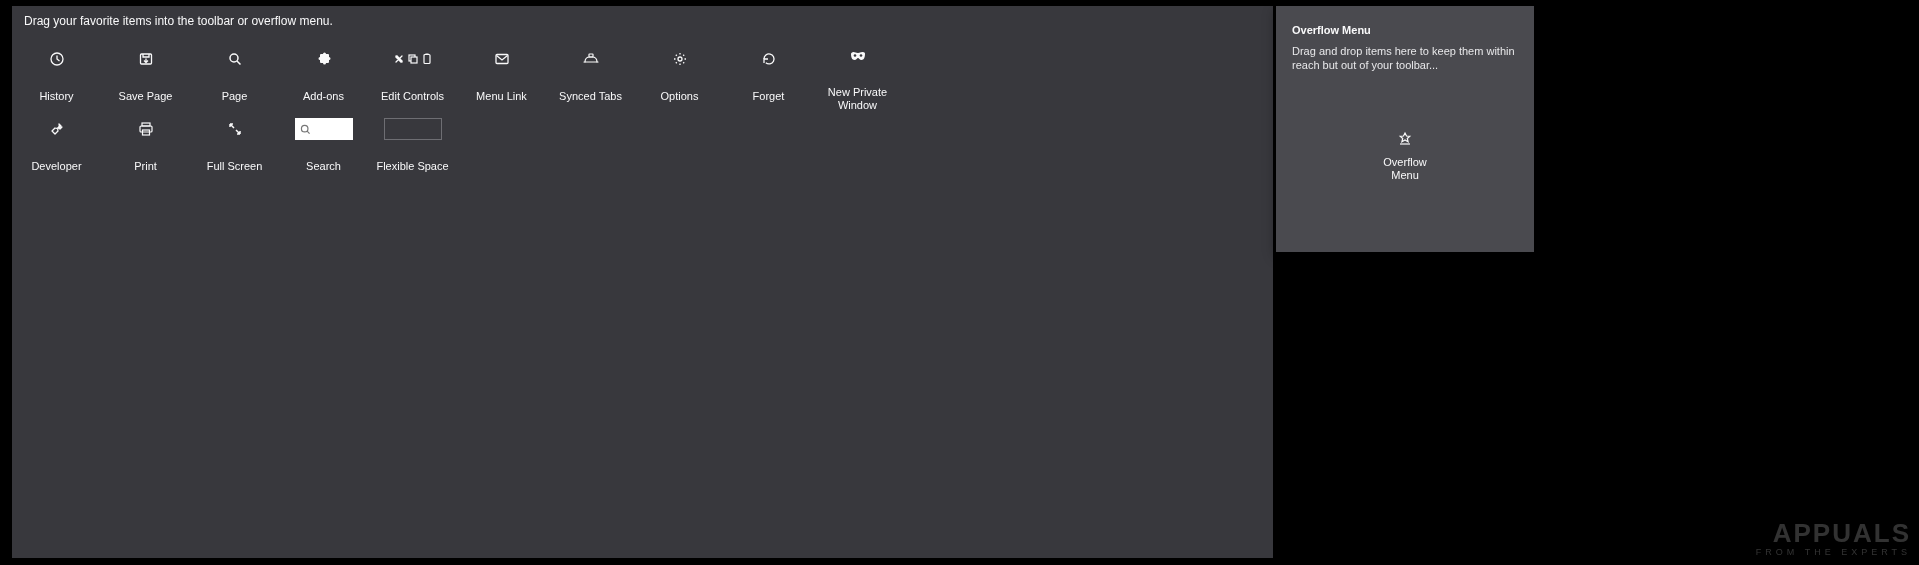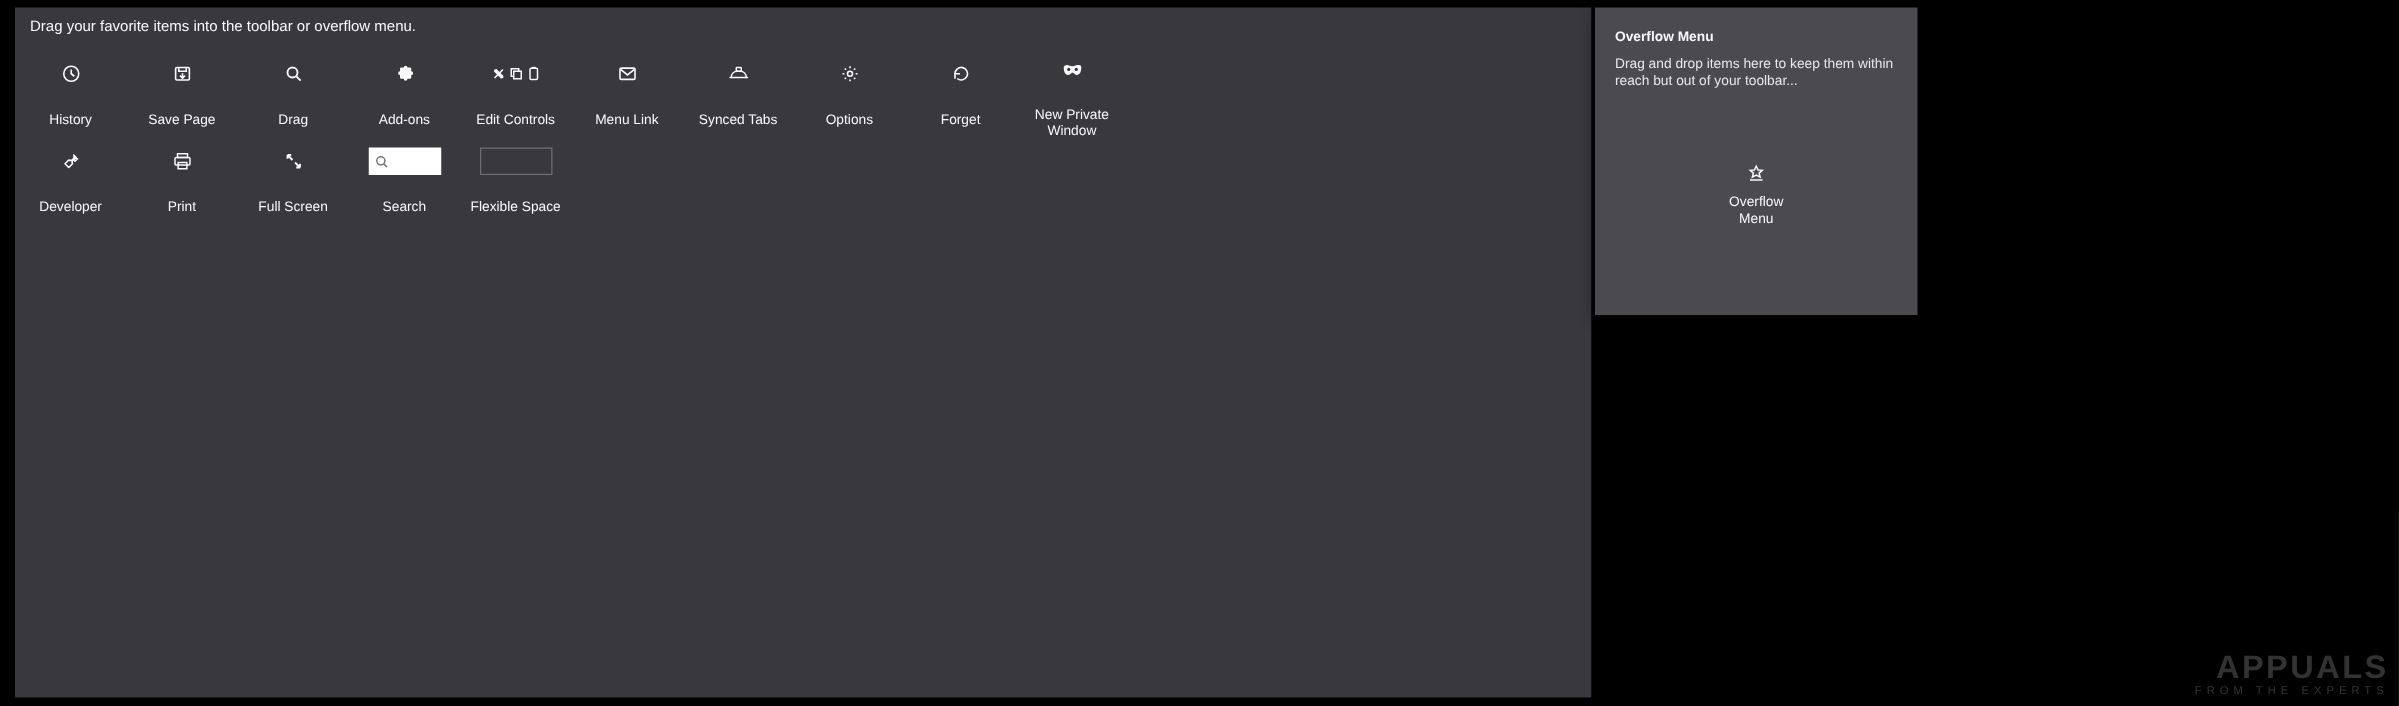--- a/index.html
+++ b/index.html
@@ -161,21 +161,21 @@
       <div class="label">Save Page</div>
     </div>
 
     <div class="item">
       <div class="icon-slot">
         <svg width="16" height="16" viewBox="0 0 16 16" fill="none" stroke="currentColor" stroke-width="1.5">
             <circle cx="7" cy="7" r="4"></circle>
             <path d="M10 10l3.5 3.5"></path>
           </svg>
       </div>
-      <div class="label">Drag</div>
+      <div class="label">Page</div>
     </div>
 
 
     <div class="item">
       <div class="icon-slot">
         <svg width="16" height="16" viewBox="0 0 16 16" fill="currentColor">
             <path d="M6 2a1.5 1.5 0 0 1 3 0h2a1 1 0 0 1 1 1v2a1.5 1.5 0 0 1 0 3v2a1 1 0 0 1-1 1H9a1.5 1.5 0 0 1-3 0H4a1 1 0 0 1-1-1V8a1.5 1.5 0 0 1 0-3V3a1 1 0 0 1 1-1h2z" transform="translate(1 1)"></path>
           </svg>
       </div>
       <div class="label">Add-ons</div>

